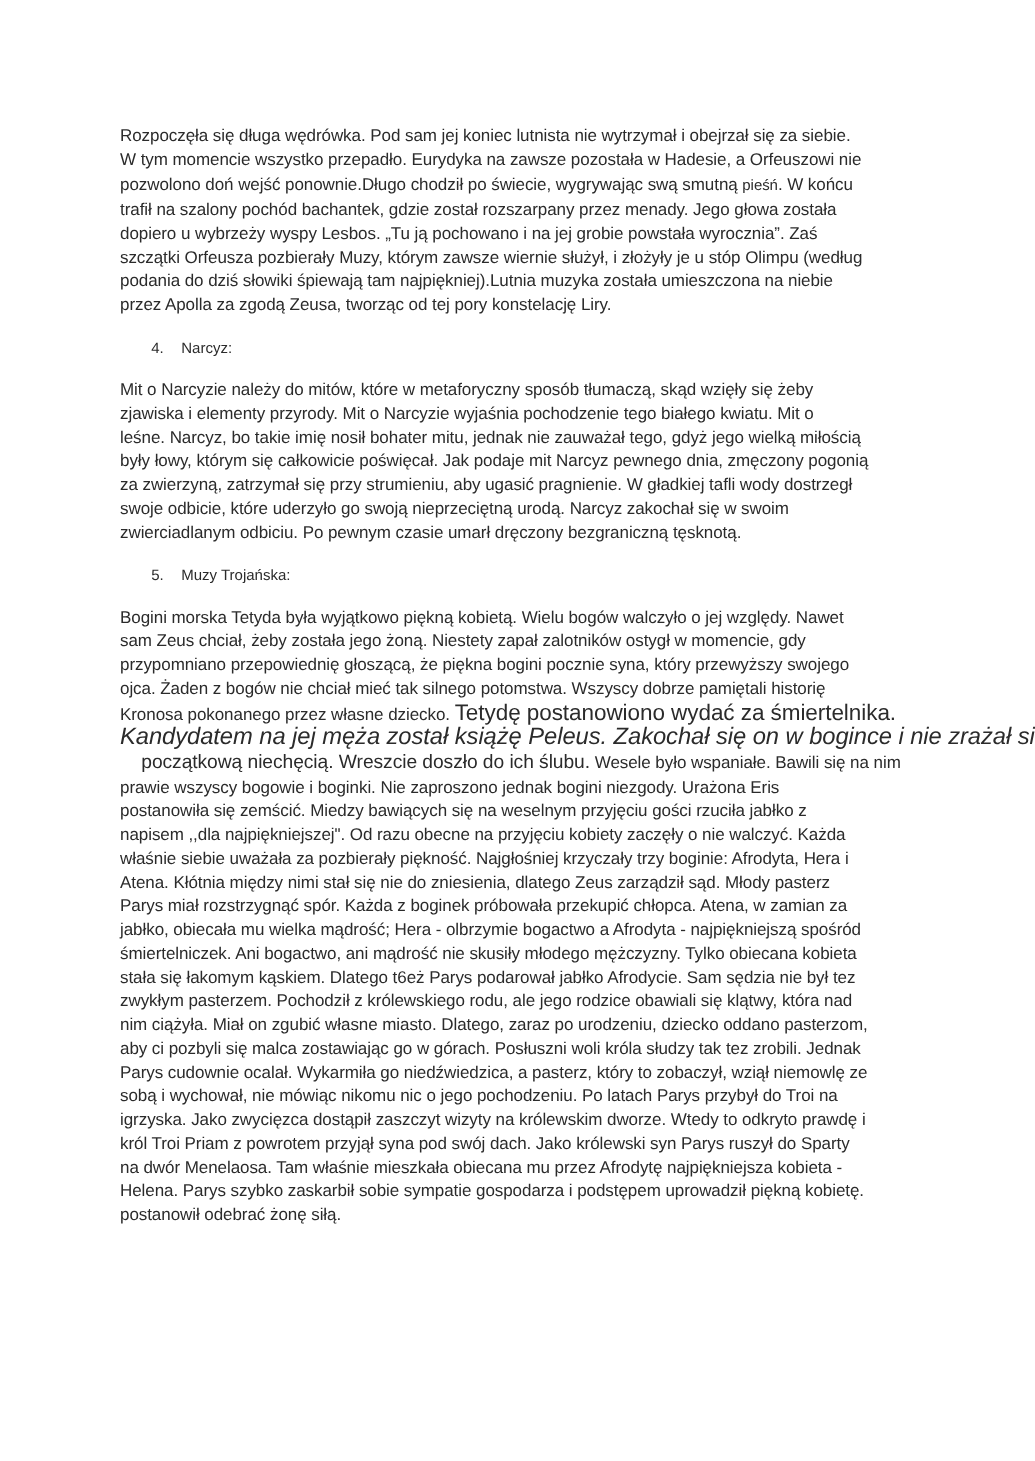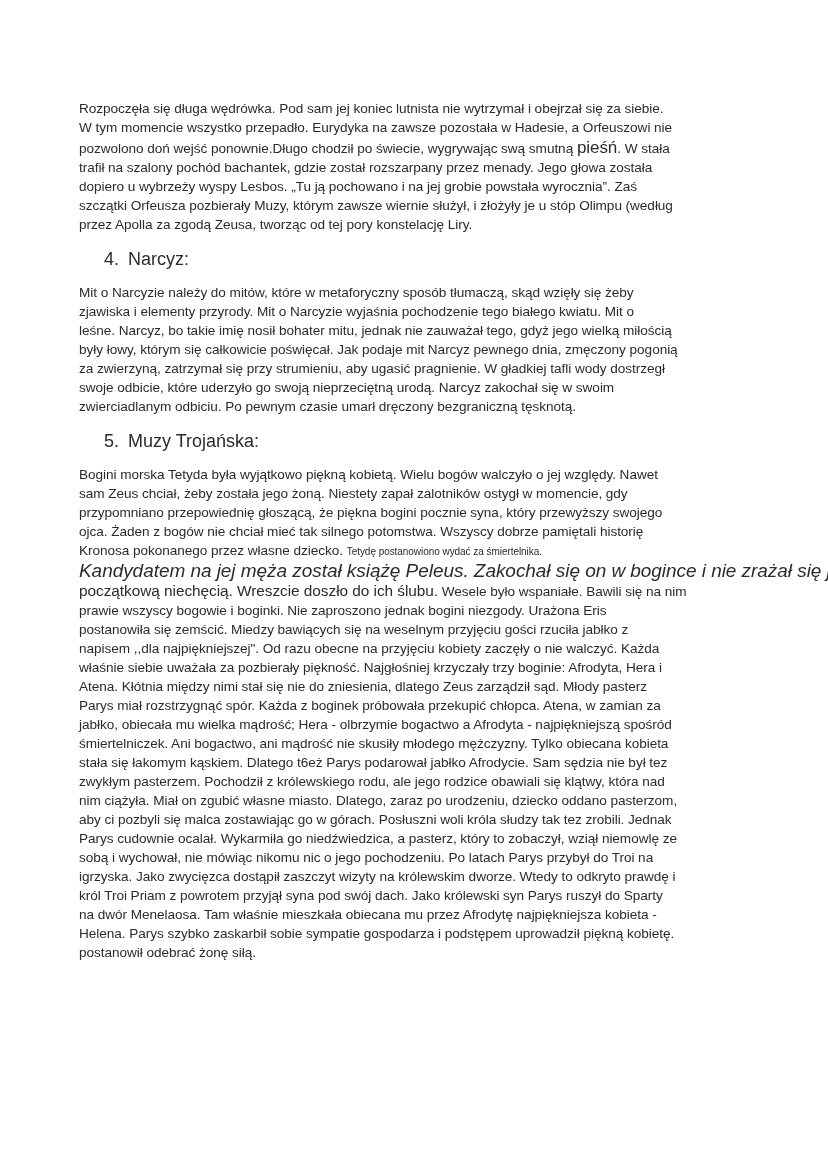--- a/index.html
+++ b/index.html
@@ -10,66 +10,67 @@
     body {
       width: 828px;
       height: 1169px;
       position: relative;
       overflow: hidden;
       font-family: "Liberation Sans", sans-serif;
       color: #2b2b2b;
     }
     .page {
       position: absolute;
-      left: 79px;
+      left: 96px;
       top: 99px;
       width: 700px;
     }
     .line {
       white-space: nowrap;
       font-size: 13.6px;
       line-height: 19px;
       height: 19px;
       letter-spacing: -0.05px;
     }
     .line.big {
       font-size: 19px;
       line-height: 20px;
       height: 20px;
       font-style: italic;
     }
     .big-word {
-      font-size: 17px;
+      font-size: 12px;
     }
     .gap-small { height: 16px; }
     .gap-list { height: 14px; }
     .list-heading {
-      font-size: 18px;
+      font-size: 12px;
       line-height: 19px;
       height: 19px;
       padding-left: 25px;
       white-space: nowrap;
     }
     .list-heading .num {
       display: inline-block;
       width: 24px;
     }
   </style>
 </head>
 <body>
 
 <div class="page">
 
   <div>
     <div class="line">Rozpoczęła się długa wędrówka. Pod sam jej koniec lutnista nie wytrzymał i obejrzał się za siebie.</div>
     <div class="line">W tym momencie wszystko przepadło. Eurydyka na zawsze pozostała w Hadesie, a Orfeuszowi nie</div>
-    <div class="line" style="height:21px;line-height:21px;"><span>pozwolono doń wejść ponownie.Długo chodził po świecie, wygrywając swą smutną </span><span class="big-word">pieśń</span><span>. W stała</span></div>
+    <div class="line" style="height:21px;line-height:21px;"><span>pozwolono doń wejść ponownie.Długo chodził po świecie, wygrywając swą smutną </span><span class="big-word">pieśń</span><span>. W końcu</span></div>
     <div class="line">trafił na szalony pochód bachantek, gdzie został rozszarpany przez menady. Jego głowa została</div>
     <div class="line">dopiero u wybrzeży wyspy Lesbos. „Tu ją pochowano i na jej grobie powstała wyrocznia”. Zaś</div>
     <div class="line">szczątki Orfeusza pozbierały Muzy, którym zawsze wiernie służył, i złożyły je u stóp Olimpu (według</div>
+    <div class="line">podania do dziś słowiki śpiewają tam najpiękniej).Lutnia muzyka została umieszczona na niebie</div>
     <div class="line">przez Apolla za zgodą Zeusa, tworząc od tej pory konstelację Liry.</div>
   </div>
 
   <div class="gap-small"></div>
 
   <div class="list-heading">
     <span class="num">4.</span><span>Narcyz:</span>
   </div>
 
   <div class="gap-list"></div>
@@ -90,23 +91,23 @@
     <span class="num">5.</span><span>Muzy Trojańska:</span>
   </div>
 
   <div class="gap-list"></div>
 
   <div>
     <div class="line">Bogini morska Tetyda była wyjątkowo piękną kobietą. Wielu bogów walczyło o jej względy. Nawet</div>
     <div class="line">sam Zeus chciał, żeby została jego żoną. Niestety zapał zalotników ostygł w momencie, gdy</div>
     <div class="line">przypomniano przepowiednię głoszącą, że piękna bogini pocznie syna, który przewyższy swojego</div>
     <div class="line">ojca. Żaden z bogów nie chciał mieć tak silnego potomstwa. Wszyscy dobrze pamiętali historię</div>
-    <div class="line" style="height:20px;line-height:20px;"><span>Kronosa pokonanego przez własne dziecko. </span><span style="font-size:10px;">Tetydę postanowiono wydać za śmiertelnika.</span></div>
+    <div class="line" style="height:20px;line-height:20px;"><span>Kronosa pokonanego przez własne dziecko. </span><span style="font-size:18px;">Tetydę postanowiono wydać za śmiertelnika.</span></div>
     <div class="line big">Kandydatem na jej męża został książę Peleus. Zakochał się on w bogince i nie zrażał się jej</div>
-    <div class="line" style="height:20px;line-height:20px;"><span style="font-size:15.4px;">początkową niechęcią. Wreszcie doszło do ich ślubu.</span><span> Wesele było wspaniałe. Bawili się na nim</span></div>
+    <div class="line" style="height:20px;line-height:20px;margin-left:17px;"><span style="font-size:15.4px;">początkową niechęcią. Wreszcie doszło do ich ślubu.</span><span> Wesele było wspaniałe. Bawili się na nim</span></div>
     <div class="line">prawie wszyscy bogowie i boginki. Nie zaproszono jednak bogini niezgody. Urażona Eris</div>
     <div class="line">postanowiła się zemścić. Miedzy bawiących się na weselnym przyjęciu gości rzuciła jabłko z</div>
     <div class="line">napisem ,,dla najpiękniejszej". Od razu obecne na przyjęciu kobiety zaczęły o nie walczyć. Każda</div>
     <div class="line">właśnie siebie uważała za pozbierały piękność. Najgłośniej krzyczały trzy boginie: Afrodyta, Hera i</div>
     <div class="line">Atena. Kłótnia między nimi stał się nie do zniesienia, dlatego Zeus zarządził sąd. Młody pasterz</div>
     <div class="line">Parys miał rozstrzygnąć spór. Każda z boginek próbowała przekupić chłopca. Atena, w zamian za</div>
     <div class="line">jabłko, obiecała mu wielka mądrość; Hera - olbrzymie bogactwo a Afrodyta - najpiękniejszą spośród</div>
     <div class="line">śmiertelniczek. Ani bogactwo, ani mądrość nie skusiły młodego mężczyzny. Tylko obiecana kobieta</div>
     <div class="line">stała się łakomym kąskiem. Dlatego t6eż Parys podarował jabłko Afrodycie. Sam sędzia nie był tez</div>
     <div class="line">zwykłym pasterzem. Pochodził z królewskiego rodu, ale jego rodzice obawiali się klątwy, która nad</div>

